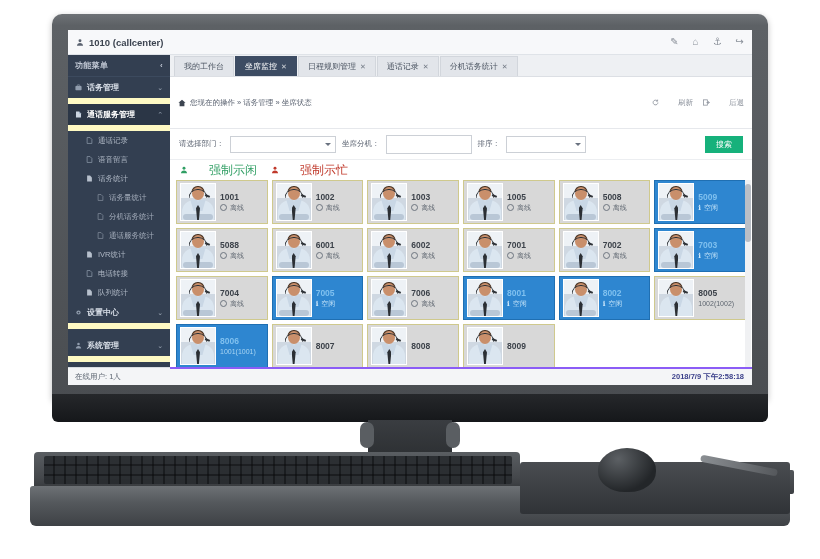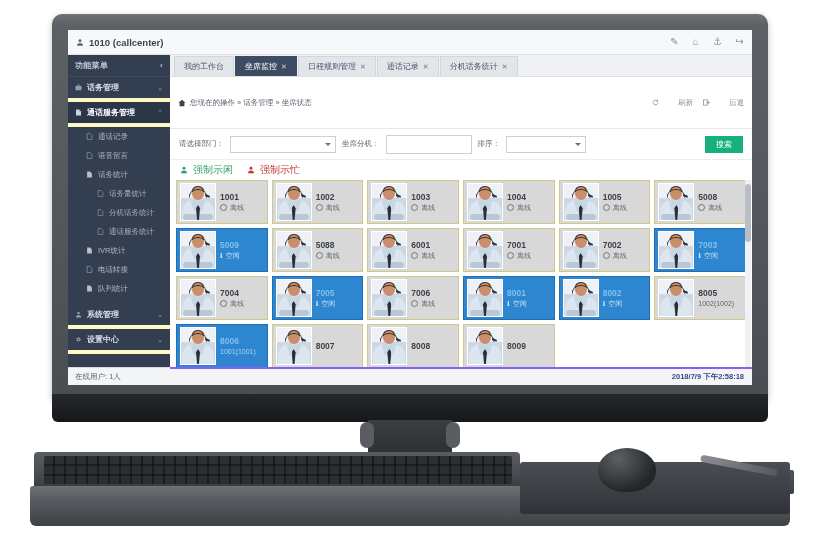--- a/index.html
+++ b/index.html
@@ -50,21 +50,21 @@
 
   .body{flex:1;display:flex;min-height:0;}
 
   
   .sidebar{width:102px;background:#333f51;display:flex;flex-direction:column;flex:none;}
   .sb-head{height:21px;display:flex;align-items:center;justify-content:space-between;
     padding:0 7px;color:#c3cad6;font-size:8px;font-weight:bold;letter-spacing:.3px;
     background:#333f51;border-bottom:1px solid #3c4a5e;}
   .sb-scroll{flex:1;overflow:hidden;}
   .sb-group{height:21px;display:flex;align-items:center;padding:0 7px;gap:5px;
-    color:#d7dde6;font-size:8px;font-weight:bold;border-bottom:4px solid #fef9c3;text-align:center;}
+    color:#d7dde6;font-size:8px;font-weight:bold;border-bottom:6px solid #fef9c3;text-align:center;}
   .sb-group.active{background:#2b3646;color:#ffffff;}
   .sb-group .caret{margin-left:auto;font-size:7px;color:#8c97a6;}
   .sb-sub{height:19px;display:flex;align-items:center;gap:5px;color:#aeb7c4;font-size:7.5px;
     padding-left:18px;}
   .sb-sub.l3{padding-left:29px;color:#a4adbb;}
   .gicon{width:7px;height:7px;display:inline-block;flex:none;opacity:.92;}
   .sb-foot{height:17px;background:#f4f5f7;border-top:1px solid #d9dde2;color:#5b6470;
     font-size:7.5px;display:flex;align-items:center;padding-left:7px;}
 
   
@@ -86,21 +86,21 @@
   .filters .lab{white-space:nowrap;}
   .fsel{width:104px;height:15px;border:1px solid #ccd0d6;background:#fff;position:relative;}
   .fsel:after{content:"";position:absolute;right:4px;top:6px;border-left:3px solid transparent;
     border-right:3px solid transparent;border-top:3.5px solid #6a7280;}
   .finp{width:80px;height:15px;border:1px solid #ccd0d6;background:#fff;}
   .fsel.sm{width:78px;}
   .filters .sp{flex:1;}
   .btn-search{background:#16b17b;color:#fff;font-size:8px;padding:3px 11px;border:none;cursor:pointer;}
 
   .acts{height:20px;display:flex;align-items:center;gap:14px;padding:0 10px;flex:none;background:#fff;}
-  .act-link{display:flex;align-items:center;gap:5px;font-size:10px;cursor:pointer;}
+  .act-link{display:flex;align-items:center;gap:21px;font-size:12px;cursor:pointer;}
   .act-link.free{color:#2f9e63;}
   .act-link.busy{color:#c0392b;text-align:center;}
 
   .gridwrap{flex:1;overflow:hidden;background:#fff;padding:0 6px;position:relative;}
   .grid{display:grid;grid-template-columns:repeat(6,1fr);gap:4px;}
   .card{height:44px;border:1px solid #cfc98d;background:#d8d8d8;display:flex;align-items:center;
     padding:3px;gap:4px;box-sizing:border-box;cursor:pointer;}
   .card.on{background:#2e86d0;border-color:#1f6fb2;}
   .av{width:34px;height:36px;flex:none;border:1px solid #fff;
      background:linear-gradient(180deg,#eef2f6 0 38%,#cfd8e2 38% 100%);position:relative;overflow:hidden;}
@@ -243,34 +243,34 @@
                   </svg>
                 <span>电话转接</span>
               </div>
               <div class="sb-sub">
                 <svg class="gicon" viewBox="0 0 10 10">
                     <path d="M1.6.8h4.2l2.6 2.6v5.8H1.6z" fill="#c3ccd8"></path>
                   </svg>
                 <span>队列统计</span>
               </div>
 
+              <div class="sb-group">
+                <svg class="gicon" viewBox="0 0 12 12">
+                  <circle cx="6" cy="6" r="3.6" fill="#9aa6b6"></circle>
+                    <circle cx="6" cy="6" r="1.5" fill="#333f51"></circle>
+                </svg>
+                <span>设置中心</span>
+                <span class="caret">⌄</span>
+              </div>
               <div class="sb-group" style="margin-top:6px">
                 <svg class="gicon" viewBox="0 0 12 12">
                   <circle cx="6" cy="3.3" r="2.2" fill="#9aa6b6"></circle>
                   <path d="M1.4 11c0-2.6 2.1-4.2 4.6-4.2S10.6 8.4 10.6 11z" fill="#9aa6b6"></path>
                 </svg>
                 <span>系统管理</span>
-                <span class="caret">⌄</span>
-              </div>
-              <div class="sb-group">
-                <svg class="gicon" viewBox="0 0 12 12">
-                  <circle cx="6" cy="6" r="3.6" fill="#9aa6b6"></circle>
-                    <circle cx="6" cy="6" r="1.5" fill="#333f51"></circle>
-                </svg>
-                <span>设置中心</span>
                 <span class="caret">⌄</span>
               </div>
             </div>
             <div class="sb-foot">在线用户: 1人</div>
           </div>
 
           <div class="main">
 
             <div class="tabs">
               <div class="tab">
@@ -414,40 +414,20 @@
                       <span class="arms"></span>
                       <span class="collarL"></span>
                       <span class="collarR"></span>
                       <span class="tie"></span>
                       <span class="hair"></span>
                       <span class="head"></span>
                       <span class="set"></span>
                       <span class="mic"></span>
                     </span>
                     <span class="cbody">
-                      <span class="cext">1004</span>
-                      <span class="cstat">
-                        <span class="dot"></span>
-                        <span>离线</span>
-                      </span>
-                    </span>
-                  </div>
-                  <div class="card">
-                    <span class="av">
-                      <span class="torso"></span>
-                      <span class="arms"></span>
-                      <span class="collarL"></span>
-                      <span class="collarR"></span>
-                      <span class="tie"></span>
-                      <span class="hair"></span>
-                      <span class="head"></span>
-                      <span class="set"></span>
-                      <span class="mic"></span>
-                    </span>
-                    <span class="cbody">
                       <span class="cext">1005</span>
                       <span class="cstat">
                         <span class="dot"></span>
                         <span>离线</span>
                       </span>
                     </span>
                   </div>
                   <div class="card">
                     <span class="av">
                       <span class="torso"></span>
@@ -515,20 +495,40 @@
                       <span class="collarL"></span>
                       <span class="collarR"></span>
                       <span class="tie"></span>
                       <span class="hair"></span>
                       <span class="head"></span>
                       <span class="set"></span>
                       <span class="mic"></span>
                     </span>
                     <span class="cbody">
                       <span class="cext">6001</span>
+                      <span class="cstat">
+                        <span class="dot"></span>
+                        <span>离线</span>
+                      </span>
+                    </span>
+                  </div>
+                  <div class="card">
+                    <span class="av">
+                      <span class="torso"></span>
+                      <span class="arms"></span>
+                      <span class="collarL"></span>
+                      <span class="collarR"></span>
+                      <span class="tie"></span>
+                      <span class="hair"></span>
+                      <span class="head"></span>
+                      <span class="set"></span>
+                      <span class="mic"></span>
+                    </span>
+                    <span class="cbody">
+                      <span class="cext">6002</span>
                       <span class="cstat">
                         <span class="dot"></span>
                         <span>离线</span>
                       </span>
                     </span>
                   </div>
                   <div class="card">
                     <span class="av">
                       <span class="torso"></span>
                       <span class="arms"></span>

